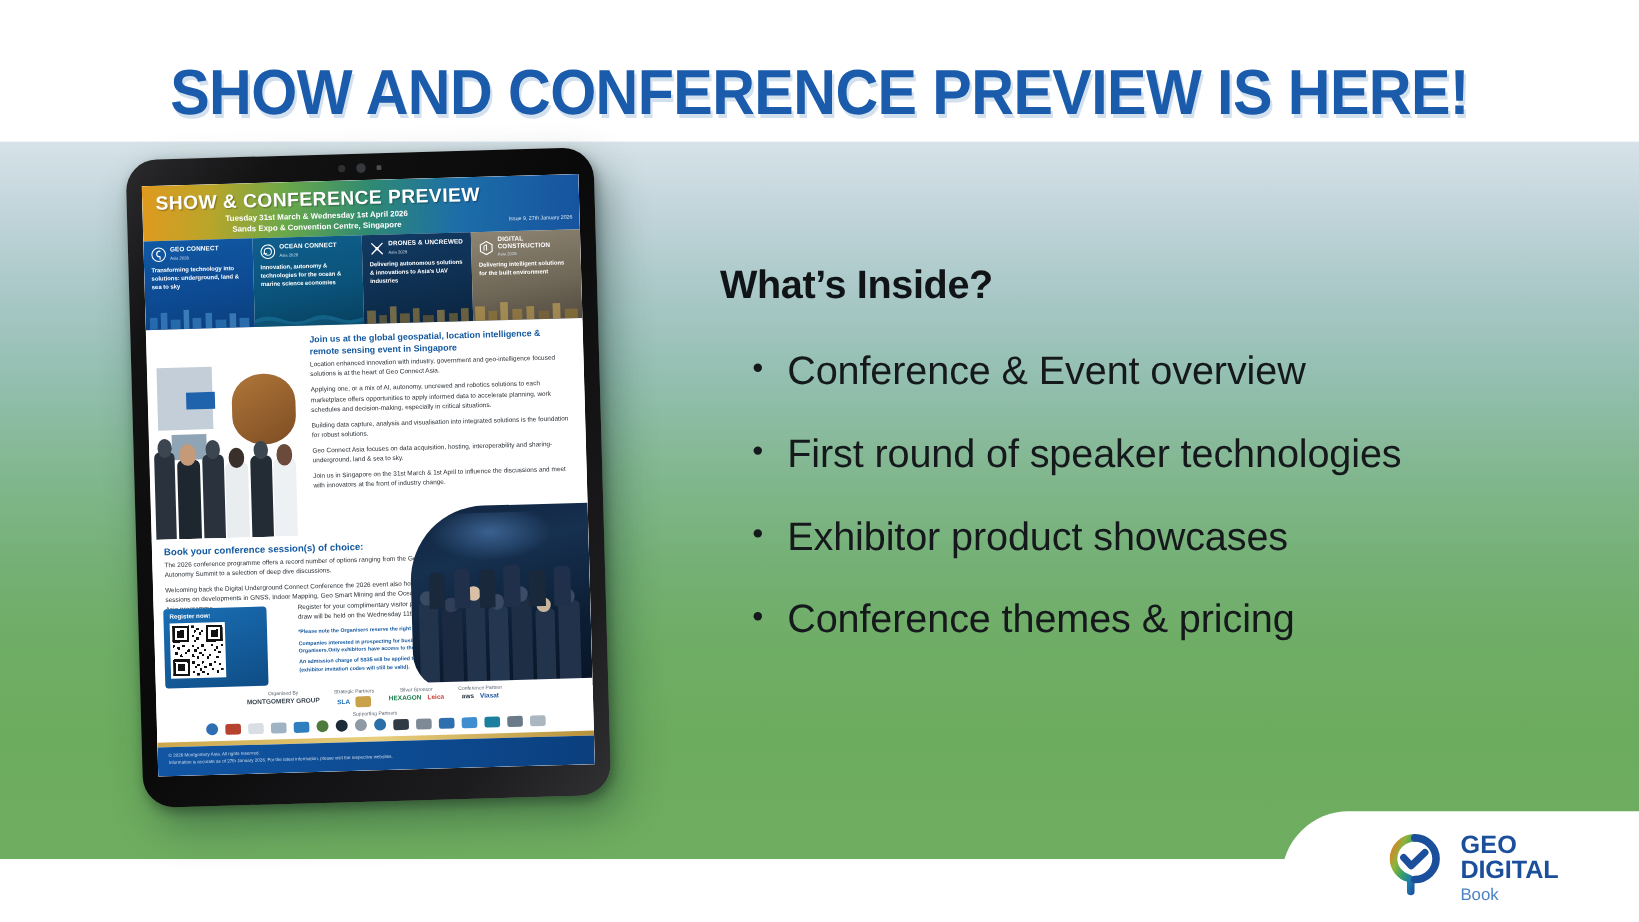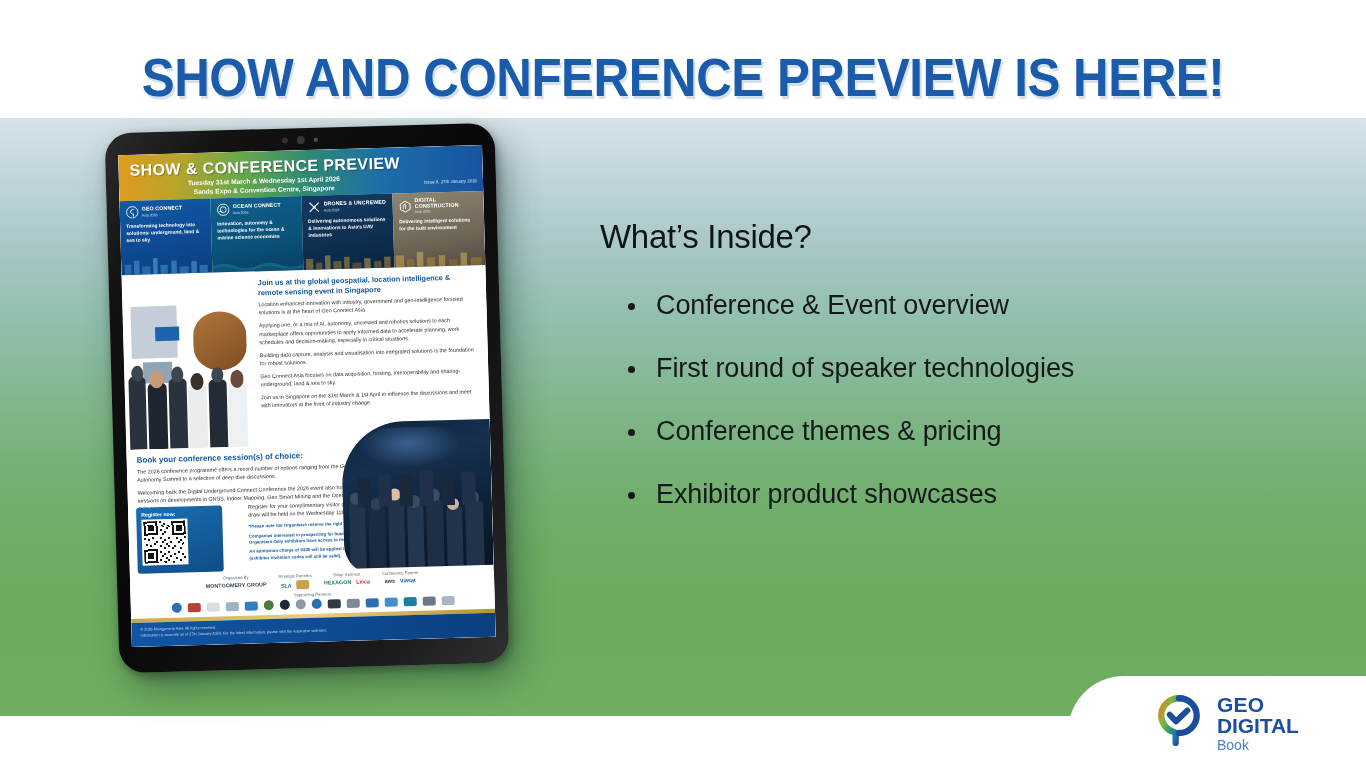--- a/index.html
+++ b/index.html
@@ -59,29 +59,29 @@
     text-shadow: 2px 3px 0 rgba(150,180,215,0.42);
   }
 
   
   #right-col {
     position: absolute;
     left: 600px; top: 218px; width: 700px;
   }
   #whats-inside {
     font-size: 33px;
-    font-weight: 400;
+    font-weight: 700;
     color: #111417;
     letter-spacing: -0.3px;
     margin-bottom: 16px;
   }
   #bullets { list-style: none; margin-left: 22px; }
   #bullets li {
     position: relative;
-    font-size: 27px;
+    font-size: 33px;
     color: #16191c;
     line-height: 1.0;
     padding: 0 0 0 34px;
     margin-bottom: 22px;
     letter-spacing: -0.1px;
     margin-top: 36px;
   }
   #bullets li::before {
     content: "";
     position: absolute; left: 6px; top: 11px;
@@ -612,22 +612,22 @@
 
       </div>
     </div>
   </div>
 
   <div id="right-col">
     <div id="whats-inside">What’s Inside?</div>
     <ul id="bullets">
       <li>Conference &amp; Event overview</li>
       <li>First round of speaker technologies</li>
+      <li>Exhibitor product showcases</li>
       <li>Conference themes &amp; pricing</li>
-      <li>Exhibitor product showcases</li>
     </ul>
   </div>
 
 
   <div id="logo-plate"></div>
   <div id="logo-wrap">
     <svg id="logo-mark" viewBox="0 0 64 64">
       <defs>
         <linearGradient id="ringGrad" x1="0" y1="0" x2="1" y2="1">
           <stop offset="0%" stop-color="#e8772a"></stop>

